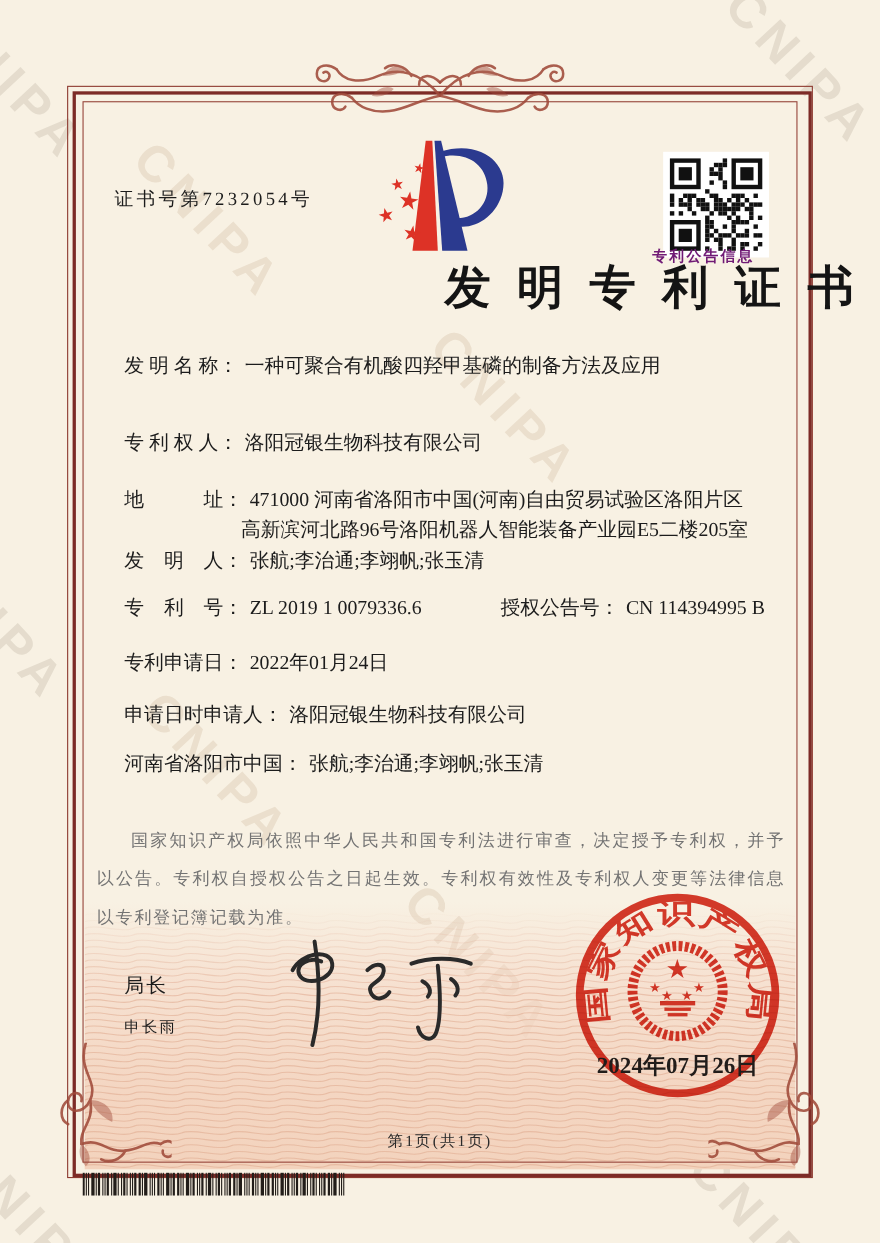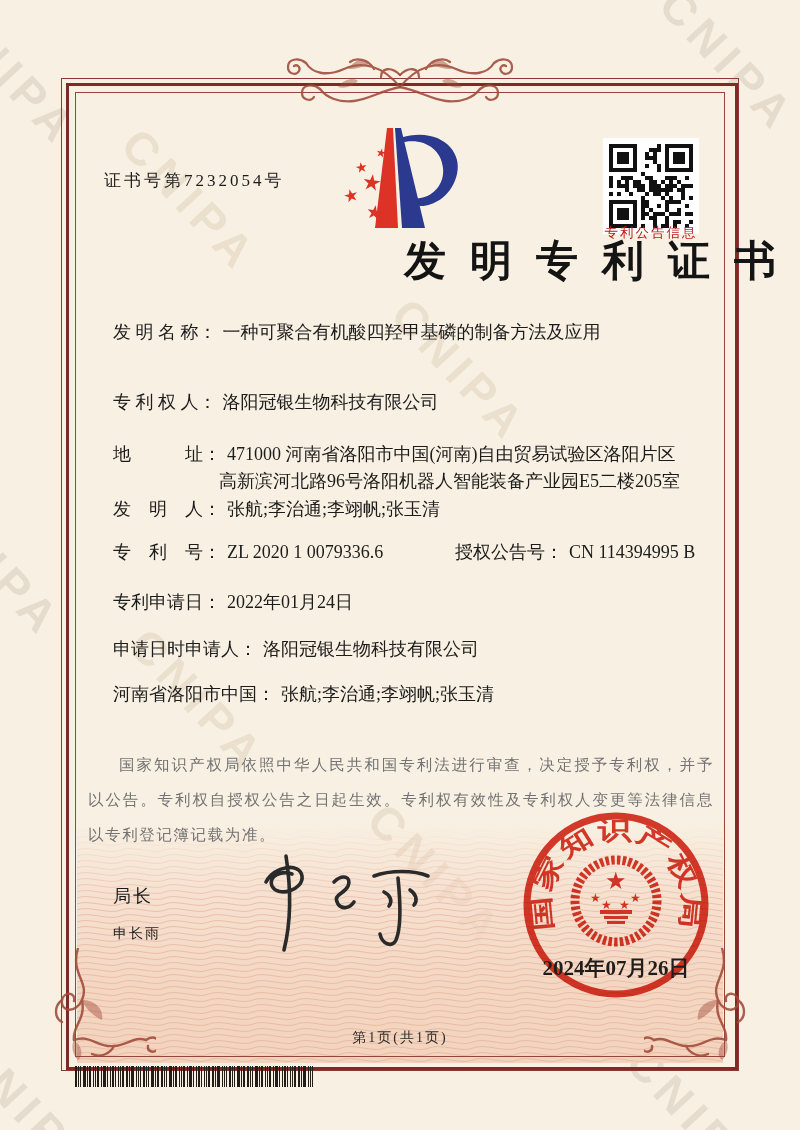--- a/index.html
+++ b/index.html
@@ -24,21 +24,21 @@
   .frame-thick{left:66px;top:83px;width:666px;height:981px;border:3px solid #7d2b26;}
   .frame-thin-inner{left:75px;top:92px;width:648px;height:963px;border:1px solid #96453a;}
   
   .wave-zone{
     left:77px;top:820px;width:646px;height:243px;
     background:linear-gradient(180deg, rgba(245,213,195,0) 0px, rgba(245,213,195,0.55) 70px, #f4d6c2 170px, #f3d3bd 100%);
   }
   
   .cert-no{left:104px;top:133px;font-size:17px;letter-spacing:3px;margin-top:36px;}
   .qr-tile{left:603px;top:138px;width:96px;height:96px;background:#fff;}
-  .qr-caption{left:593px;top:224px;width:116px;text-align:center;font-size:13.5px;letter-spacing:2px;color:#b91c1c;font-weight:normal;}
+  .qr-caption{left:593px;top:224px;width:116px;text-align:left;font-size:13.5px;letter-spacing:2px;color:#701a75;font-weight:bold;}
   
   .title{
     left:0;top:233px;width:800px;text-align:right;
     font-size:42px;font-weight:bold;letter-spacing:24px;padding-left:24px;box-sizing:border-box;color:#141414;
   }
   
   .field{left:113px;font-size:18px;white-space:nowrap;}
   .field .lb{white-space:pre;}
   .field .val{margin-left:6px;}
   .addr-l2{left:219px;font-size:18px;white-space:nowrap;}
@@ -309,21 +309,21 @@
 <div class="abs field" style="top:442px;">
   <span class="lb">地　　　址：</span><span class="val">471000 河南省洛阳市中国(河南)自由贸易试验区洛阳片区</span>
 </div>
 <div class="abs addr-l2" style="top:469px;">高新滨河北路96号洛阳机器人智能装备产业园E5二楼205室</div>
 
 <div class="abs field" style="top:497px;">
   <span class="lb">发　明　人：</span><span class="val">张航;李治通;李翊帆;张玉清</span>
 </div>
 
 <div class="abs field" style="top:540px;width:620px;">
-  <span class="lb">专　利　号：</span><span class="val">ZL 2020 1 0079336.6</span>
+  <span class="lb">专　利　号：</span><span class="val">ZL 2019 1 0079336.6</span>
   <span class="col2">
     <span class="lb">授权公告号：</span><span class="val">CN 114394995 B</span>
   </span>
 </div>
 
 <div class="abs field" style="top:590px;width:620px;">
   <span class="lb">专利申请日：</span><span class="val">2022年01月24日</span>
 </div>
 
 <div class="abs field" style="top:637px;">

